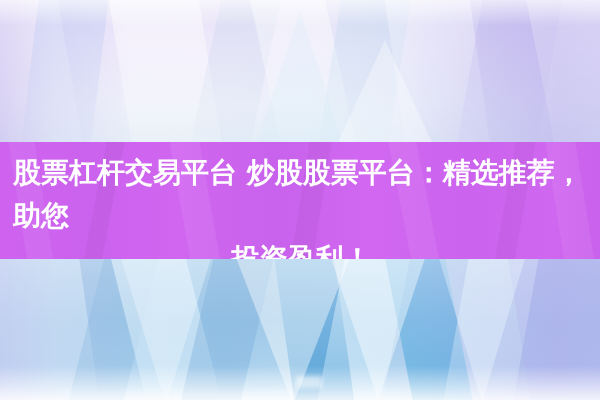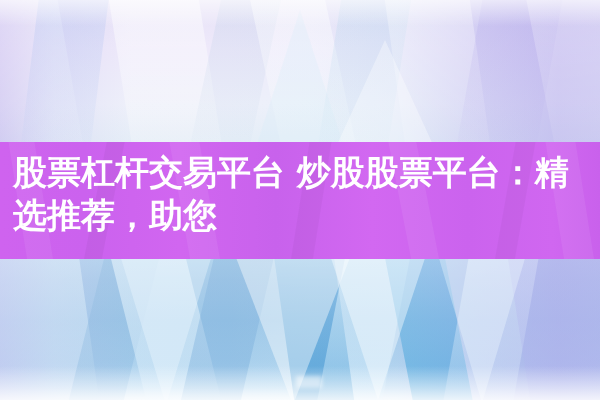--- a/index.html
+++ b/index.html
@@ -204,21 +204,21 @@
   .bs5 { left: 400px; width: 28px; transform: skewX(11deg); }
   .bs6 { left: 505px; width: 20px; transform: skewX(-10deg); background: rgba(0,0,0,0.032); }
   .bs7 { left: 555px; width: 30px; transform: skewX(9deg); }
 
   .band-text {
     position: relative;
     z-index: 3;
     margin: 0;
     padding: 9px 10px 0 13px;
     color: #ffffff;
-    font-size: 34px;
+    font-size: 28px;
     font-weight: bold;
     line-height: 43px;
     letter-spacing: 0px;
     text-align: center;
   }
   .line-1 { text-align: left; }
   .line-2 { text-align: center; }
 
   .faint-mark {
     position: absolute;
@@ -274,16 +274,17 @@
     <div class="band-streak bs1"></div>
     <div class="band-streak bs2"></div>
     <div class="band-streak bs3"></div>
     <div class="band-streak bs4"></div>
     <div class="band-streak bs5"></div>
     <div class="band-streak bs6"></div>
     <div class="band-streak bs7"></div>
 
     <div class="band-text">
       <div class="line-1">股票杠杆交易平台 炒股股票平台：精选推荐，助您</div>
+      <div class="line-2">投资盈利！</div>
     </div>
   </div>
 
 </div>
 
 </body></html>

